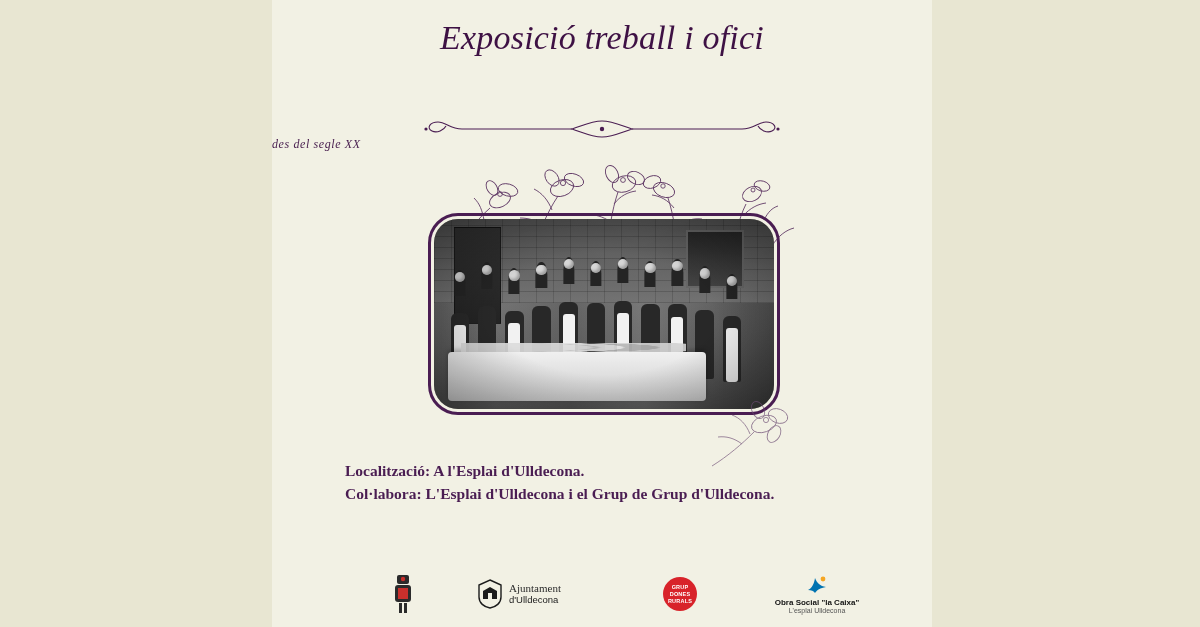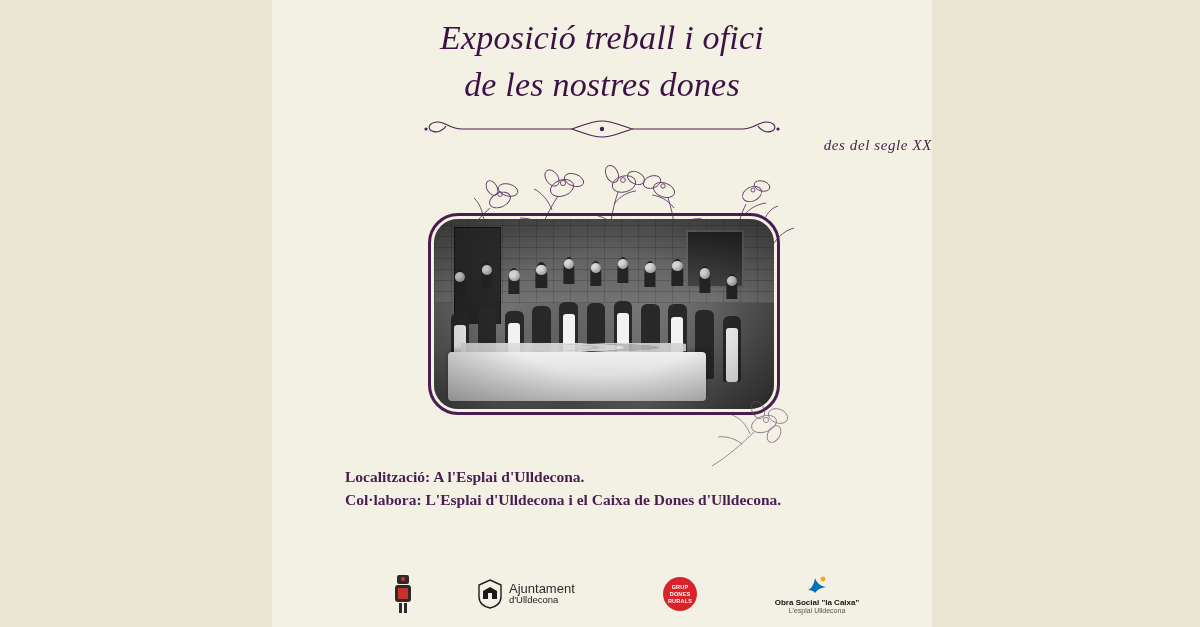--- a/index.html
+++ b/index.html
@@ -62,25 +62,25 @@
     left: 130px;
     top: 116px;
     width: 400px;
     height: 26px;
   }
   .subtitle {
     position: absolute;
     left: 0;
     top: 137px;
     width: 660px;
-    text-align: right;
+    text-align: left;
     font-family: "Liberation Serif", serif;
     font-style: italic;
     color: #4a2150;
-    font-size: 15px;
+    font-size: 12px;
     letter-spacing: 0.6px;
   }
 
   
   .floral-top {
     position: absolute;
     left: 140px;
     top: 160px;
     width: 390px;
     height: 110px;
@@ -230,21 +230,20 @@
     inset: 0;
     background: radial-gradient(ellipse at center, rgba(0,0,0,0) 45%, rgba(0,0,0,0.35) 100%);
   }
 
   
   .info {
     position: absolute;
     left: 73px;
     top: 460px;
     width: 560px;
-    margin-top: 6px;
   }
   .info-line {
     font-family: "Liberation Serif", serif;
     font-weight: bold;
     color: #4a1d52;
     font-size: 15.5px;
     line-height: 22.5px;
     white-space: nowrap;
   }
 
@@ -262,22 +261,22 @@
     height: 48px;
     display: flex;
     align-items: center;
   }
   .logo-1 { left: 25px; width: 52px; justify-content: center; }
   .logo-2 { left: 125px; width: 160px; }
   .logo-3 { left: 300px; width: 56px; justify-content: center; }
   .logo-4 { left: 400px; width: 130px; justify-content: center; }
 
   .logo-text-small {
-    font-family: Liberation Sans, sans-serif;
-    font-size: 13px;
+    font-family: Liberation Serif, serif;
+    font-size: 11px;
     color: #2b2b2b;
     line-height: 11px;
     white-space: nowrap;
   }
   .logo-text-bold {
     font-family: "Liberation Sans", sans-serif;
     font-size: 9.5px;
     font-weight: normal;
     color: #1b1b1b;
     white-space: nowrap;
@@ -322,21 +321,20 @@
 
 <div class="canvas">
 
   <div class="band-left"></div>
   <div class="band-right"></div>
 
   <div class="poster">
 
     <div class="title-wrap">
       <div class="title-line">Exposició treball i ofici</div>
-      <div class="title-line">de les nostres dones</div>
     </div>
 
     <div class="divider">
       <svg width="400" height="26" viewBox="0 0 400 26" fill="none" xmlns="http://www.w3.org/2000/svg">
         <path d="M60 13 H170" stroke="#4a1d52" stroke-width="1.1"></path>
         <path d="M230 13 H340" stroke="#4a1d52" stroke-width="1.1"></path>
         <path d="M60 13 C48 13 44 6 36 6 C28 6 24 12 30 15 C35 17.5 42 14 44 10" stroke="#4a1d52" stroke-width="1.1" fill="none"></path>
         <path d="M340 13 C352 13 356 6 364 6 C372 6 376 12 370 15 C365 17.5 358 14 356 10" stroke="#4a1d52" stroke-width="1.1" fill="none"></path>
         <path d="M170 13 C182 9 190 5 200 5 C210 5 218 9 230 13 C218 17 210 21 200 21 C190 21 182 17 170 13 Z" stroke="#4a1d52" stroke-width="1.1" fill="none"></path>
         <circle cx="200" cy="13" r="2.2" fill="#4a1d52"></circle>
@@ -474,21 +472,21 @@
           <ellipse cx="72" cy="44" rx="9" ry="6" transform="rotate(-60 72 44)"></ellipse>
           <circle cx="64" cy="30" r="2.6"></circle>
           <path d="M40 54 C32 48 24 46 16 47"></path>
           <path d="M48 44 C44 34 38 28 30 25"></path>
         </g>
       </svg>
     </div>
 
     <div class="info">
       <div class="info-line">Localització: A l'Esplai d'Ulldecona.</div>
-      <div class="info-line">Col·labora: L'Esplai d'Ulldecona i el Caixa de Dones d'Ulldecona.</div>
+      <div class="info-line">Col·labora: L'Esplai d'Ulldecona i el Grup de Grup d'Ulldecona.</div>
     </div>
 
     <div class="logos">
 
       <div class="logo logo-1">
         <svg width="34" height="42" viewBox="0 0 34 42" xmlns="http://www.w3.org/2000/svg">
           <rect x="11" y="2" width="12" height="9" rx="2" fill="#2b2b2b"></rect>
           <circle cx="17" cy="6" r="2.2" fill="#c9302c"></circle>
           <rect x="9" y="12" width="16" height="17" rx="3" fill="#2b2b2b"></rect>
           <rect x="12" y="15" width="10" height="11" fill="#c9302c"></rect>

